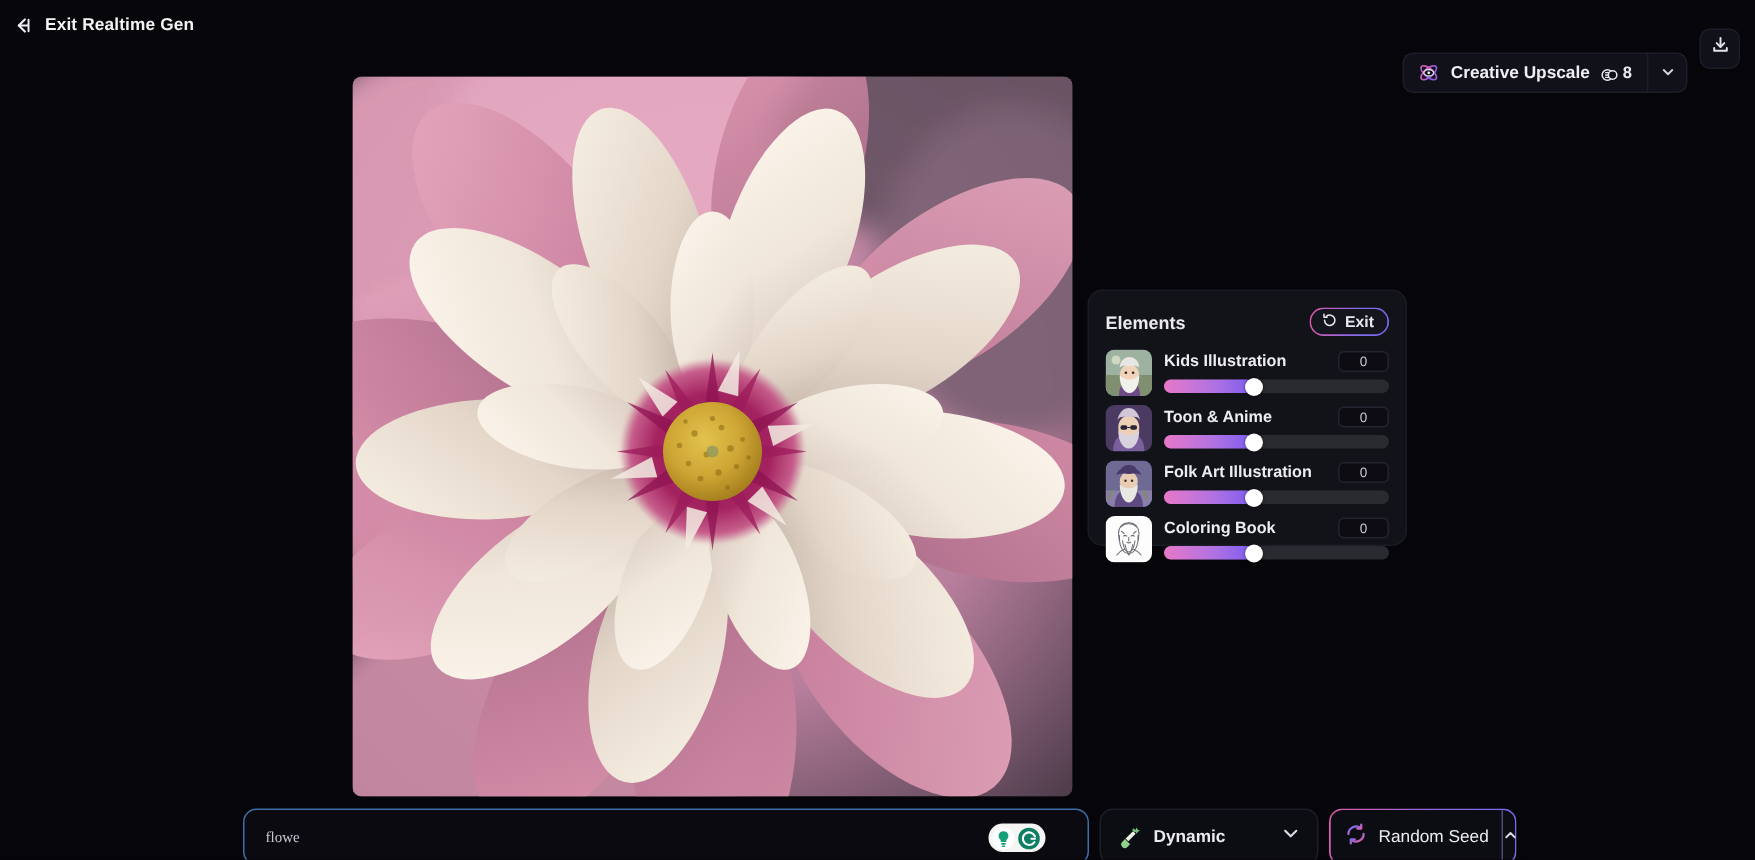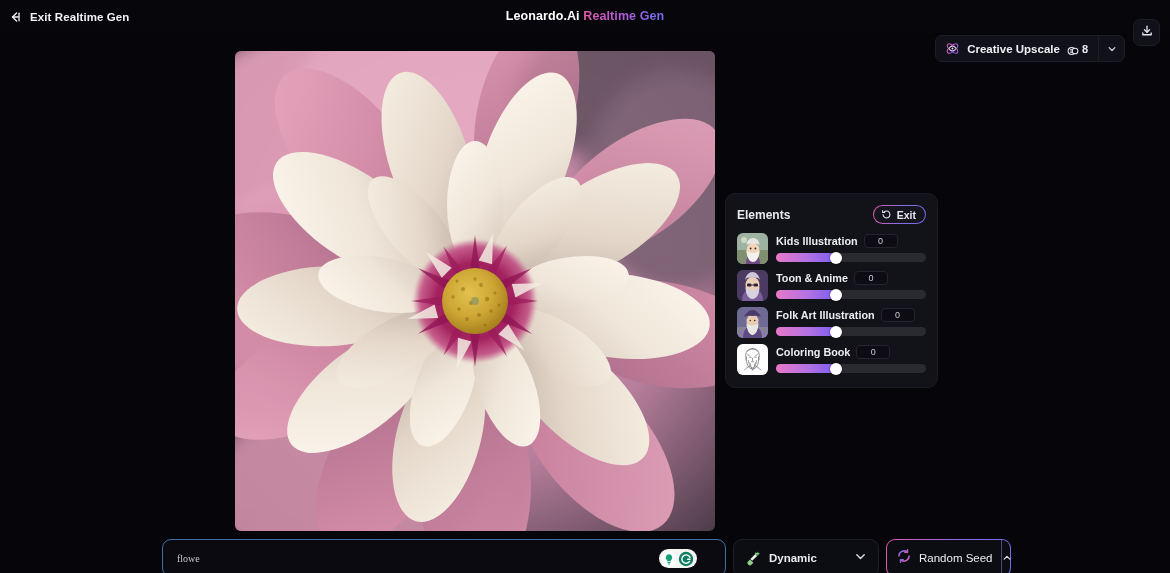--- a/index.html
+++ b/index.html
@@ -67,21 +67,21 @@
 
   
   .canvas-wrap {
     position: absolute; left: 235px; top: 51px; width: 480px; height: 480px;
     border-radius: 6px; overflow: hidden; background: #2a222c;
   }
   .flower-svg { display: block; width: 480px; height: 480px; }
 
   
   .elements-panel {
-    position: absolute; left: 725px; top: 193px; width: 213px; height: 195px;
+    position: absolute; left: 725px; top: 193px; width: 213px; height: 171px;
     background: #121219; border: 1px solid #1b1b26; border-radius: 10px;
     padding: 11px 11px 10px 11px;
   }
   .elem-head { display: flex; align-items: center; justify-content: space-between; margin-bottom: 9px; }
   .elem-title { color: #e9e9ef; font-size: 12px; font-weight: bold; }
   .reset-btn {
     position: relative; height: 19px; padding: 0 9px 0 7px;
     display: flex; align-items: center; gap: 5px;
     border-radius: 10px; cursor: pointer;
     background:
@@ -91,21 +91,21 @@
   }
   .reset-label { color: #e8e8ee; font-size: 10.5px; font-weight: bold; }
 
   .elem-row { display: flex; align-items: flex-start; gap: 8px; margin-bottom: 6px; }
   .thumb {
     width: 31px; height: 31px; border-radius: 6px; overflow: hidden; flex: 0 0 31px;
     background: #2b2337;
   }
   .thumb svg { display: block; width: 31px; height: 31px; }
   .row-body { flex: 1 1 auto; min-width: 0; padding-top: 1px; }
-  .row-top { display: flex; align-items: center; gap: 6px; }
+  .row-top { display: flex; align-items: center; justify-content: space-between; gap: 6px; }
   .row-name { color: #ececf2; font-size: 10.8px; font-weight: bold; white-space: nowrap; }
   .val-box {
     width: 34px; height: 14px; border-radius: 4px;
     background: #0c0c12; border: 1px solid #242431;
     color: #c9c9d4; font-size: 9px; text-align: center; line-height: 12px;
   }
   .slider { position: relative; margin-top: 5px; height: 9px; }
   .slider-track {
     position: absolute; left: 0; top: 0; width: 100%; height: 9px;
     border-radius: 5px; background: #2a2a31;
@@ -173,23 +173,20 @@
       <span class="exit-arrow">
         <svg viewBox="0 0 16 16" width="14" height="14">
           <path d="M9.8 3.4 5.2 8l4.6 4.6" fill="none" stroke="#f0f0f4" stroke-width="1.6" stroke-linecap="round" stroke-linejoin="round"></path>
           <path d="M5.2 8h6.6" fill="none" stroke="#f0f0f4" stroke-width="1.6" stroke-linecap="round"></path>
           <path d="M12.6 3.6v8.8" fill="none" stroke="#f0f0f4" stroke-width="1.5" stroke-linecap="round"></path>
         </svg>
       </span>
       <span class="exit-label">Exit Realtime Gen</span>
     </div>
 
-    <div class="brand">
-      <span class="b1">Leonardo.Ai</span><span>&nbsp;</span><span class="b2">Realtime Gen</span>
-    </div>
 
     <div class="hdr-right">
 
       <div class="upscale-group">
         <div class="upscale-btn">
           <span class="atom-icon">
             <svg viewBox="0 0 18 18" width="15" height="15">
               <defs>
                 <linearGradient id="atomGrad" x1="0" y1="0" x2="1" y2="1">
                   <stop offset="0" stop-color="#e35ba8"></stop>

